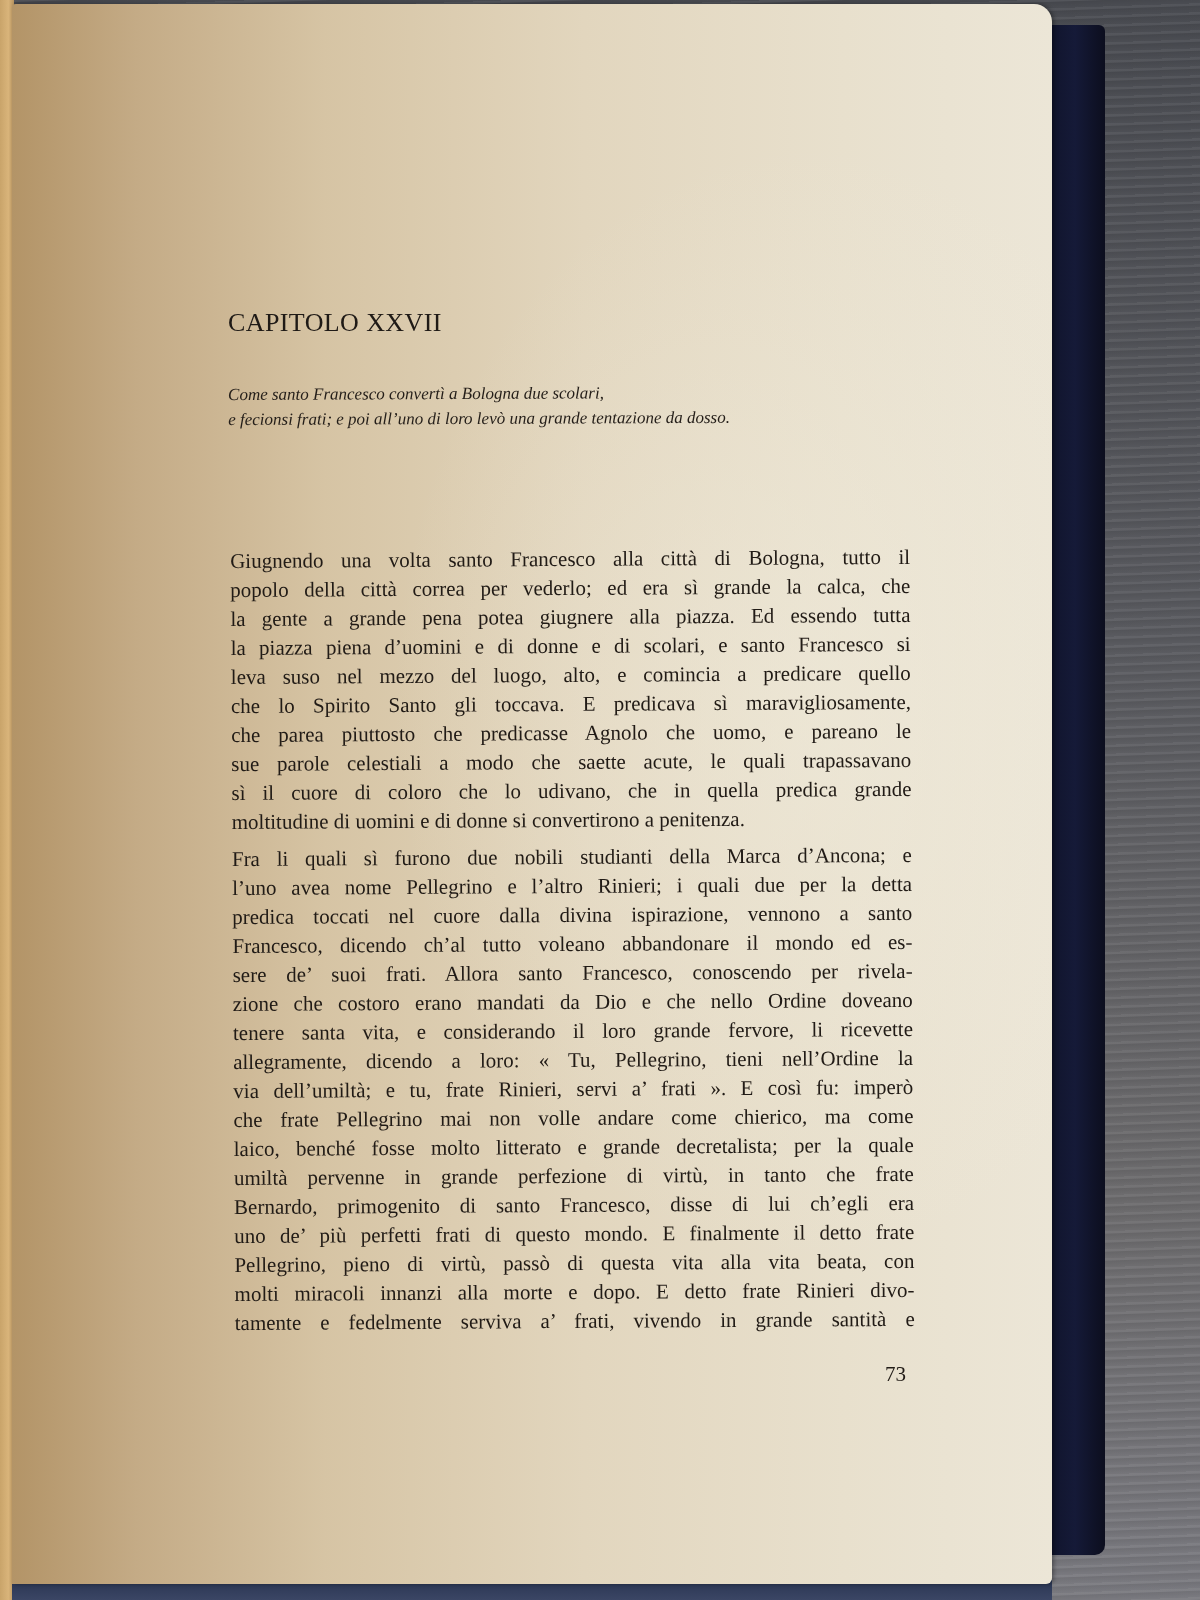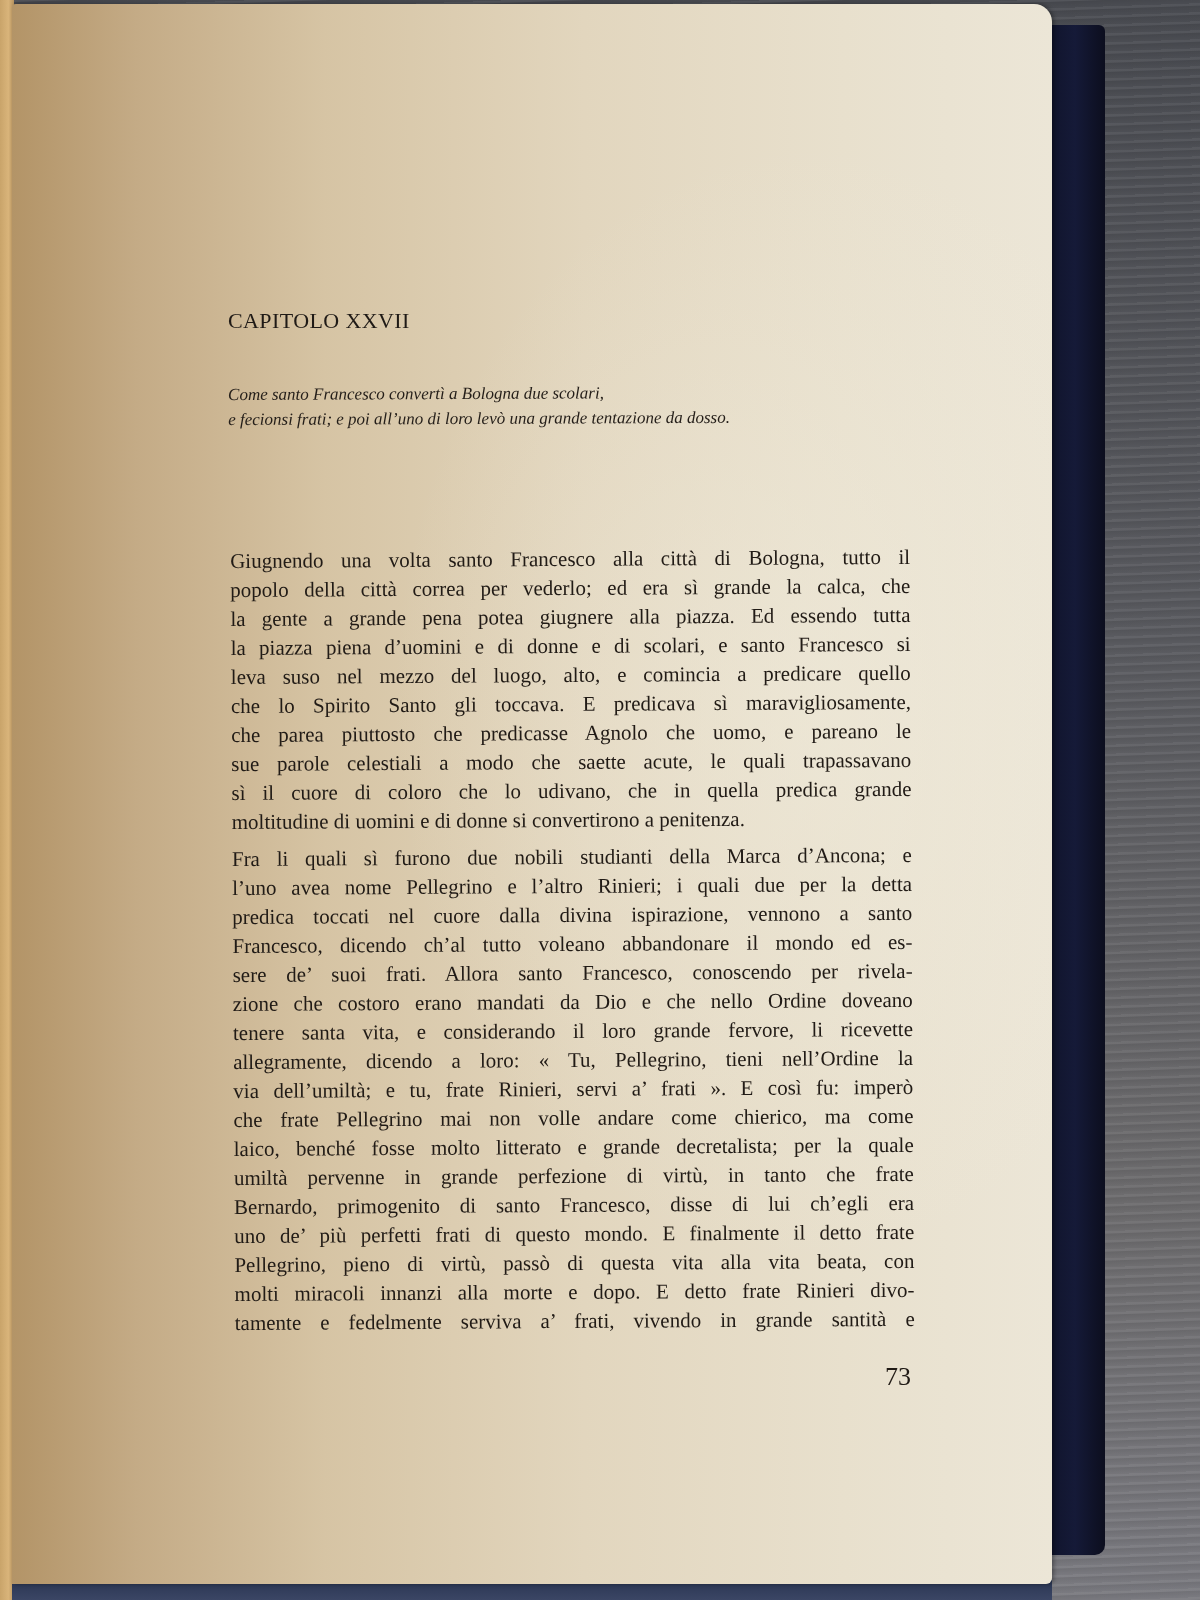--- a/index.html
+++ b/index.html
@@ -64,21 +64,21 @@
       top: 1580px;
       width: 1040px;
       height: 20px;
       background: linear-gradient(180deg, #2a3552 0%, #3b4665 100%);
     }
 
     .chapter-title {
       position: absolute;
       left: 228px;
       top: 308px;
-      font-size: 22px;
+      font-size: 26px;
       letter-spacing: 0.4px;
       color: #1f1a16;
       margin: 0;
       font-weight: normal;
     }
     .chapter-subtitle {
       position: absolute;
       left: 228px;
       top: 382px;
       font-size: 17px;
@@ -114,21 +114,21 @@
       text-align: justify;
       text-align-last: justify;
     }
     .text-line.last {
       text-align-last: left;
     }
     .page-number {
       position: absolute;
       left: 885px;
       top: 1362px;
-      font-size: 26px;
+      font-size: 21px;
       color: #211b16;
     }
   </style>
 </head>
 <body>
 
 <div class="table-surface"></div>
 <div class="book-cover-edge"></div>
 <div class="page-stack"></div>
 <div class="page-left-strip"></div>

